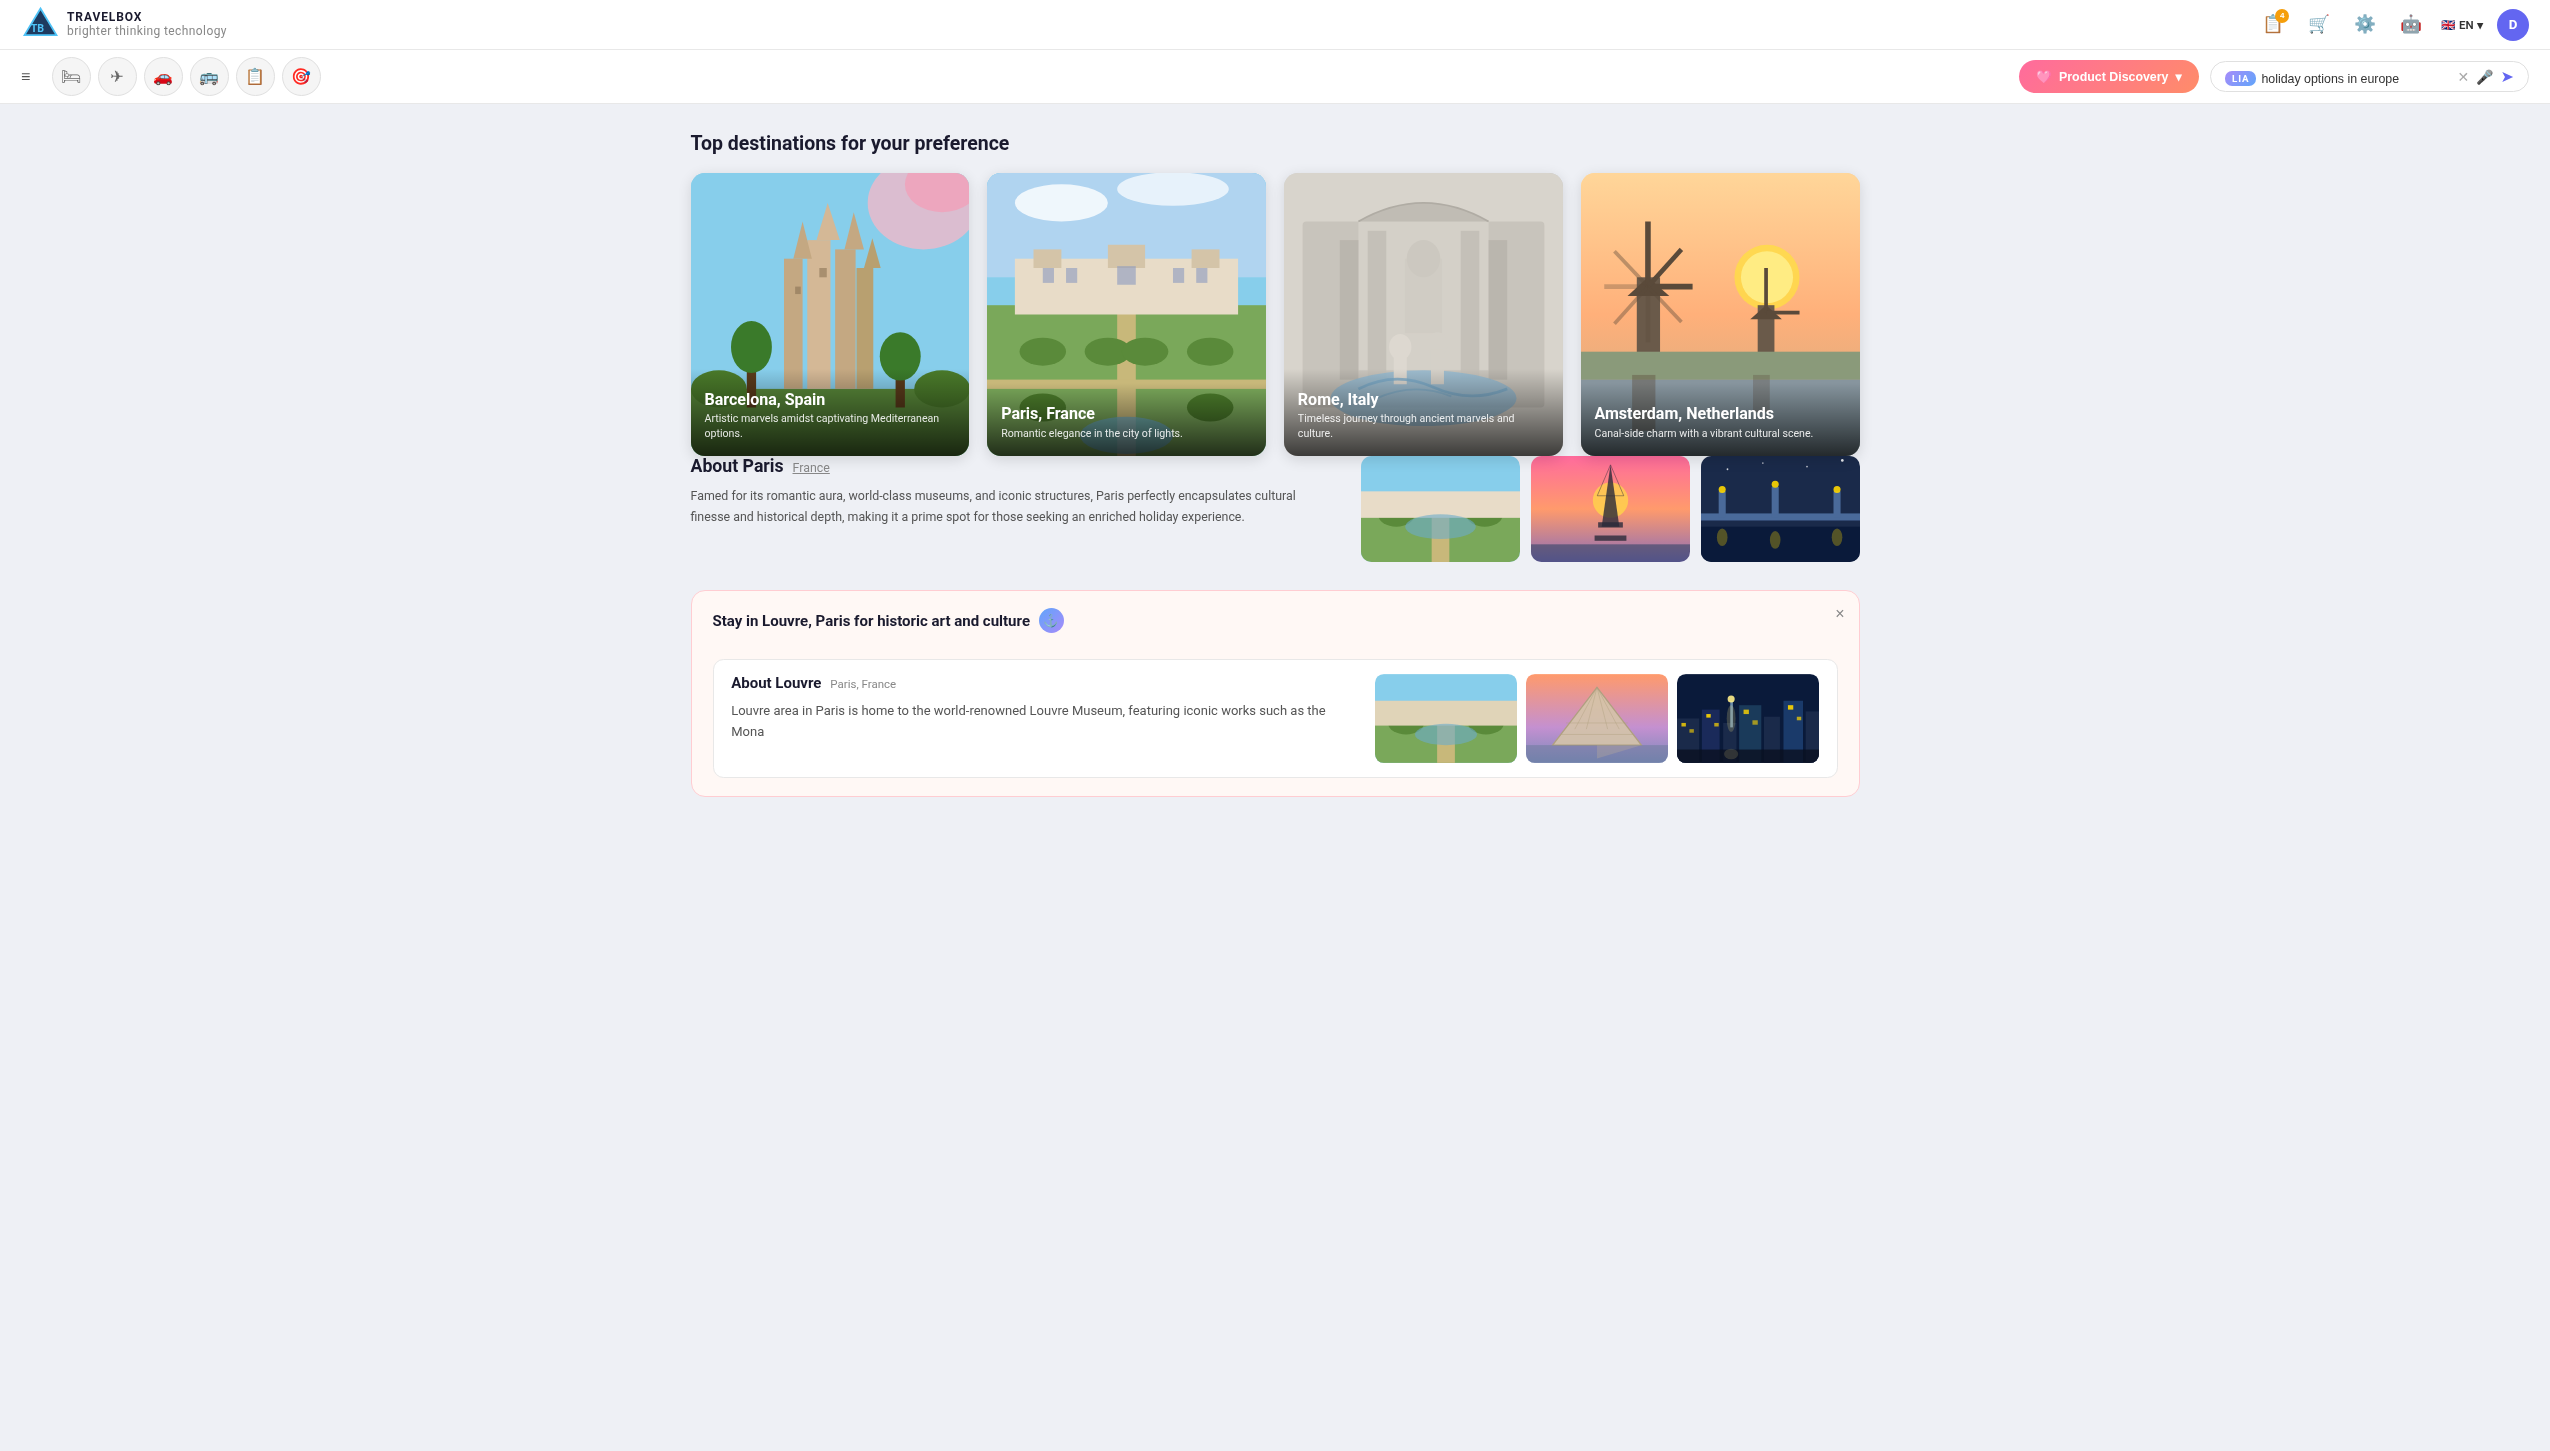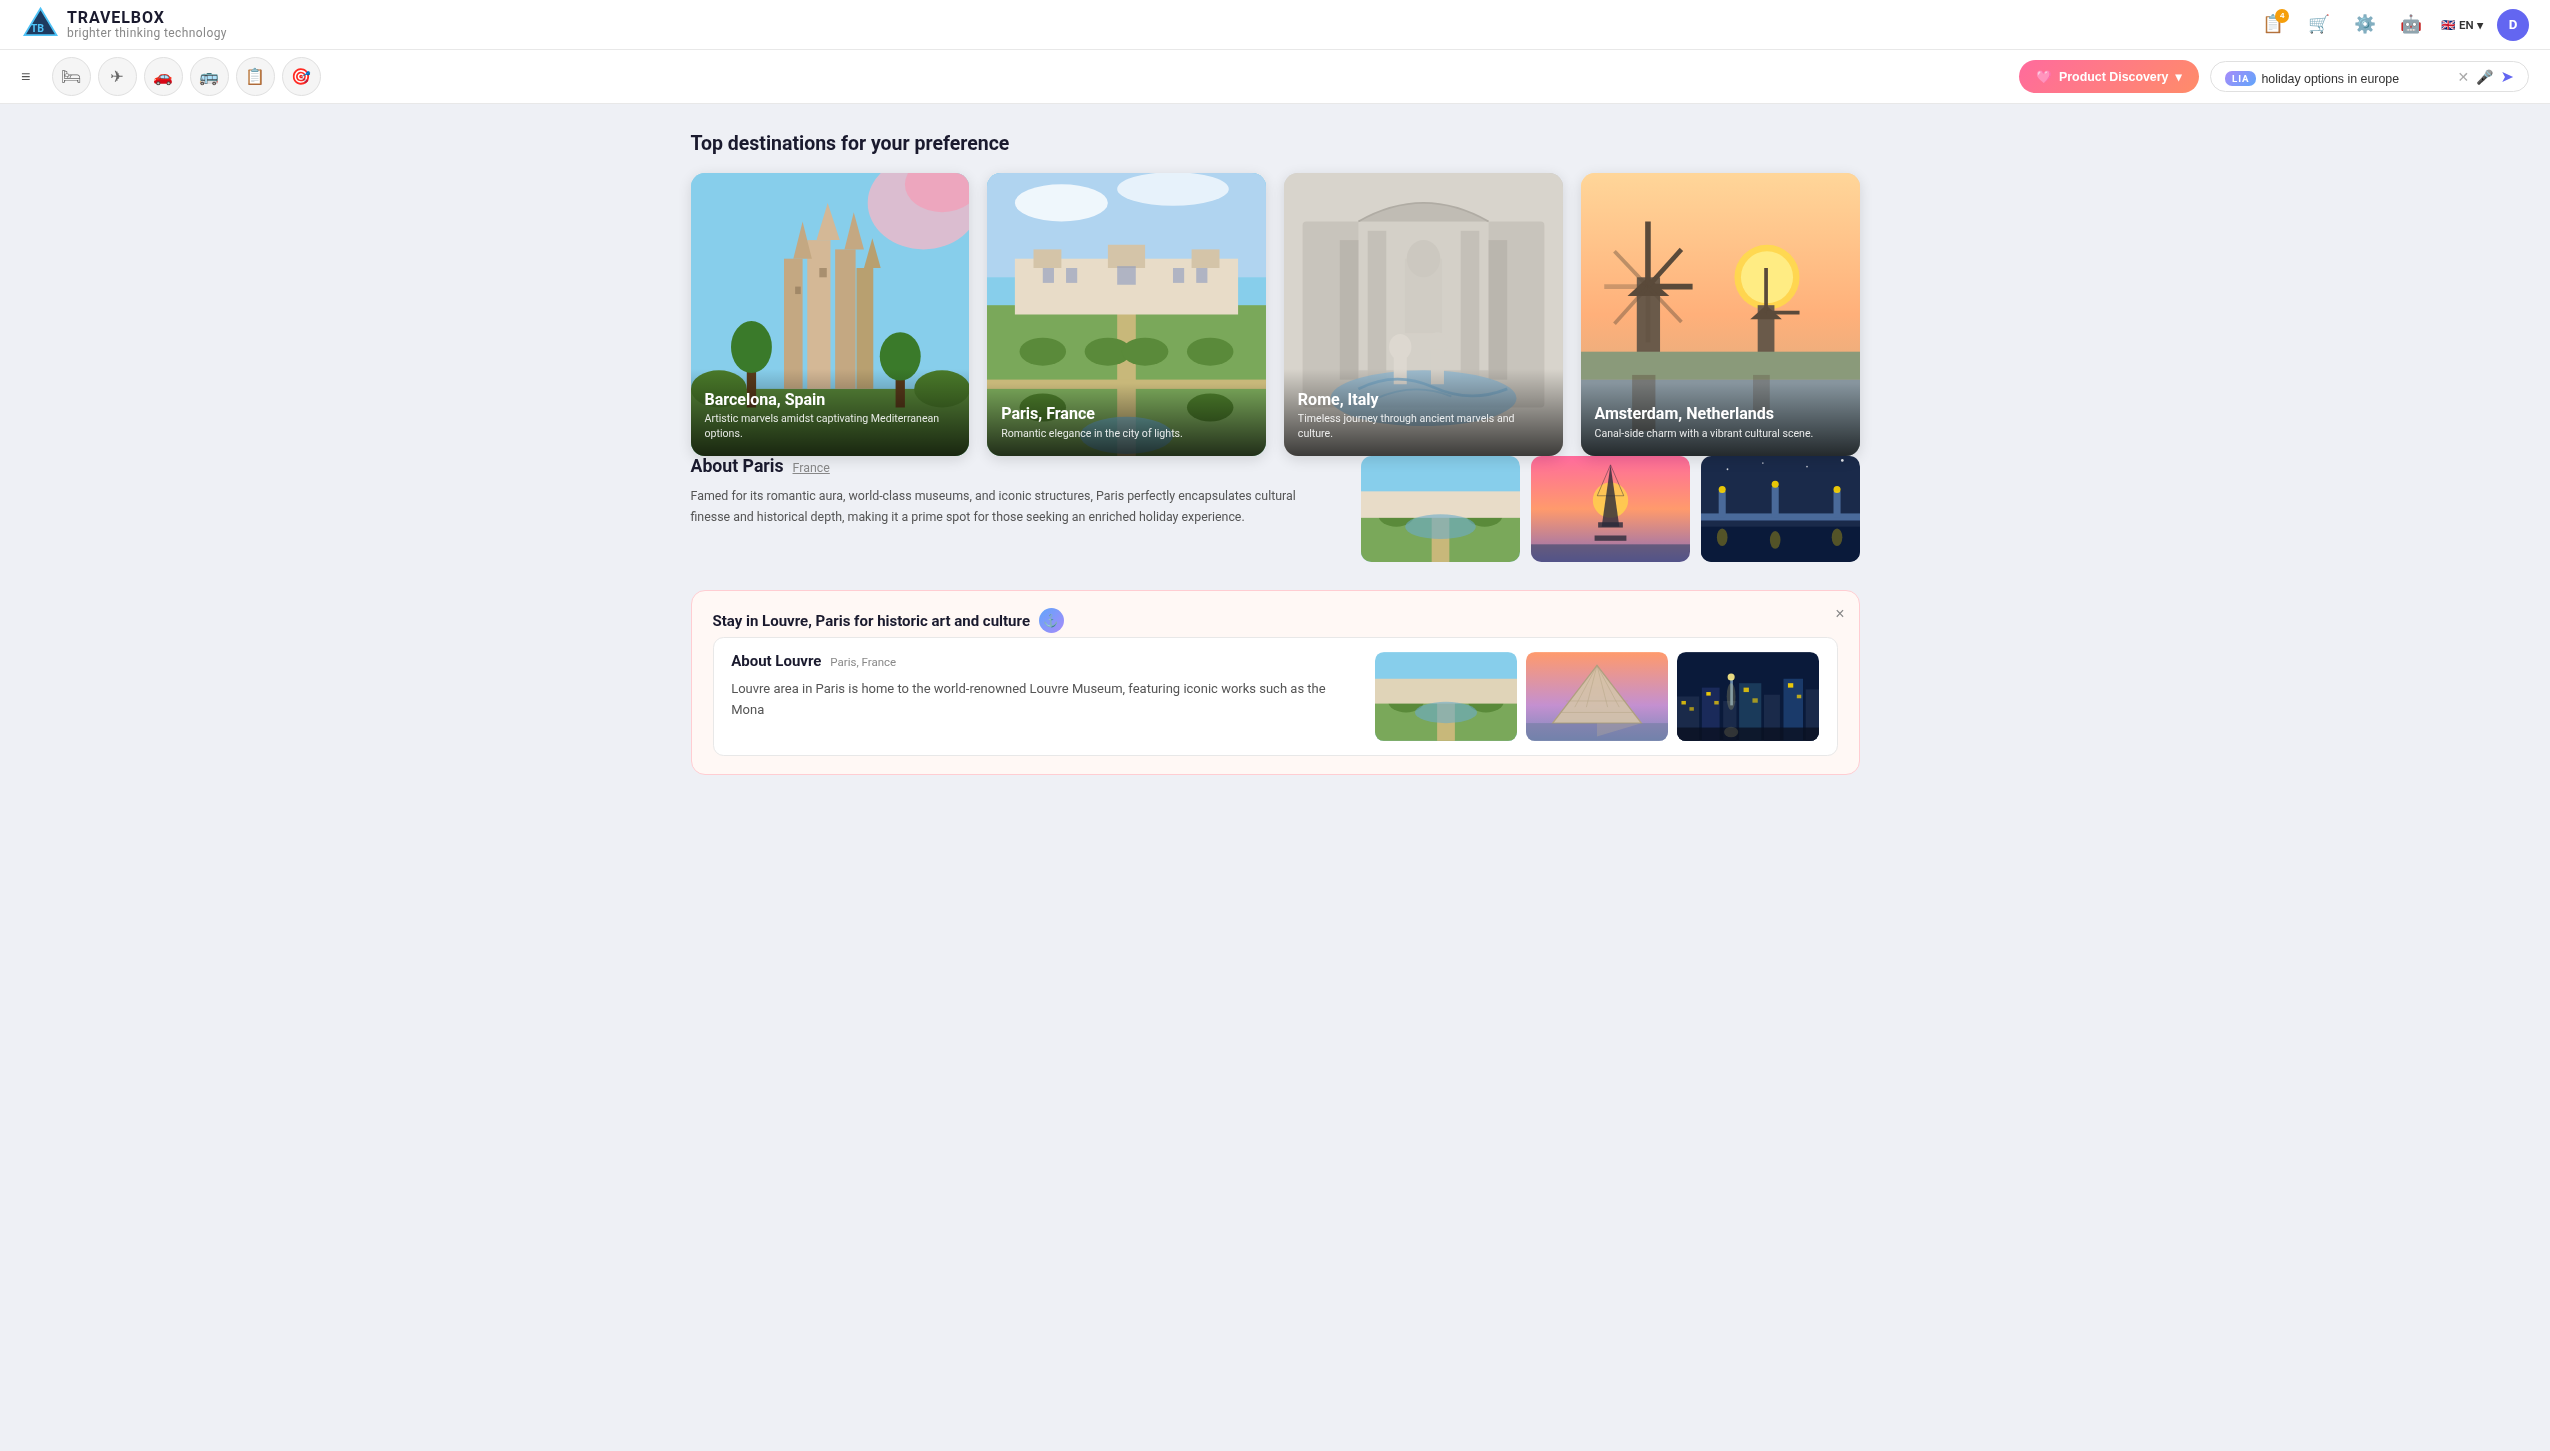--- a/index.html
+++ b/index.html
@@ -31,21 +31,21 @@
     .logo-icon {
       width: 39px;
       height: 39px;
     }
     .logo-text {
       display: flex;
       flex-direction: column;
       line-height: 1.1;
     }
     .logo-main {
-      font-size: 16px;
+      font-size: 12px;
       font-weight: 700;
       color: #1a1a2e;
       letter-spacing: 0.9px;
     }
     .logo-sub {
       font-size: 12px;
       color: #888;
       letter-spacing: 0.4px;
     }
     .topbar-right {
@@ -314,21 +314,21 @@
       background: #fff8f5;
       border: 1.3px solid #ffcdd2;
       border-radius: 14px;
       padding: 17.7px 21px;
       position: relative;
     }
     .louvre-card-header {
       display: flex;
       align-items: center;
       gap: 8.9px;
-      margin-bottom: 4px;
+      margin-bottom: 26px;
     }
     .louvre-card-title {
       font-size: 15px;
       font-weight: 700;
       color: #1a1a2e;
     }
     .louvre-icon-badge {
       width: 25px;
       height: 25px;
       border-radius: 50%;

